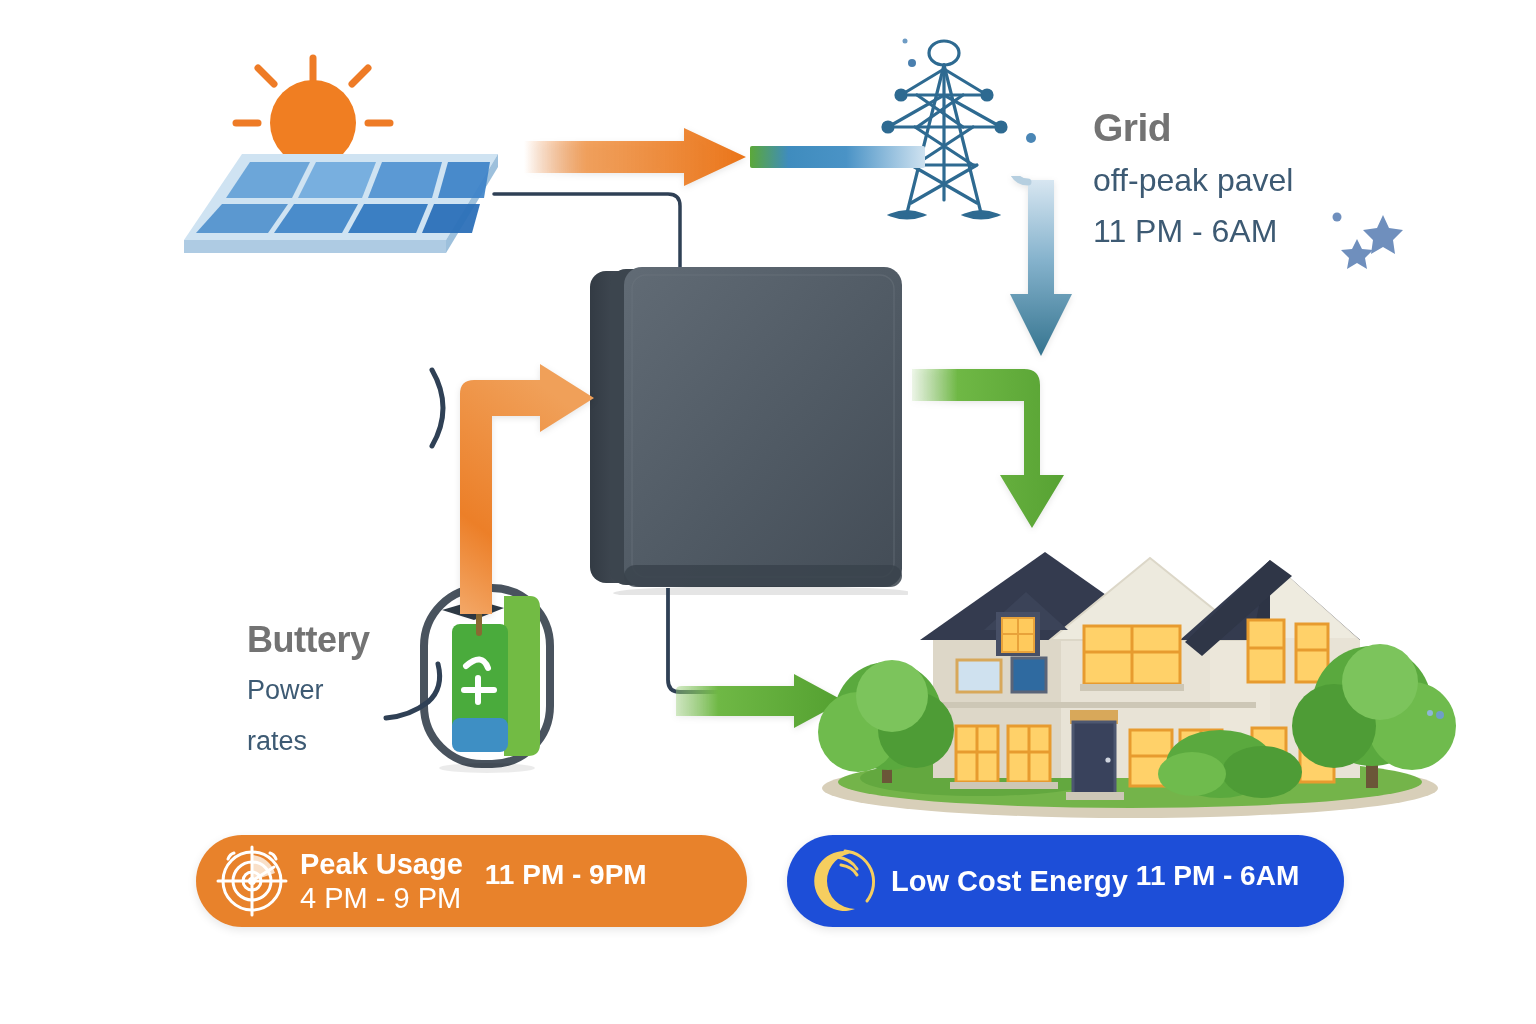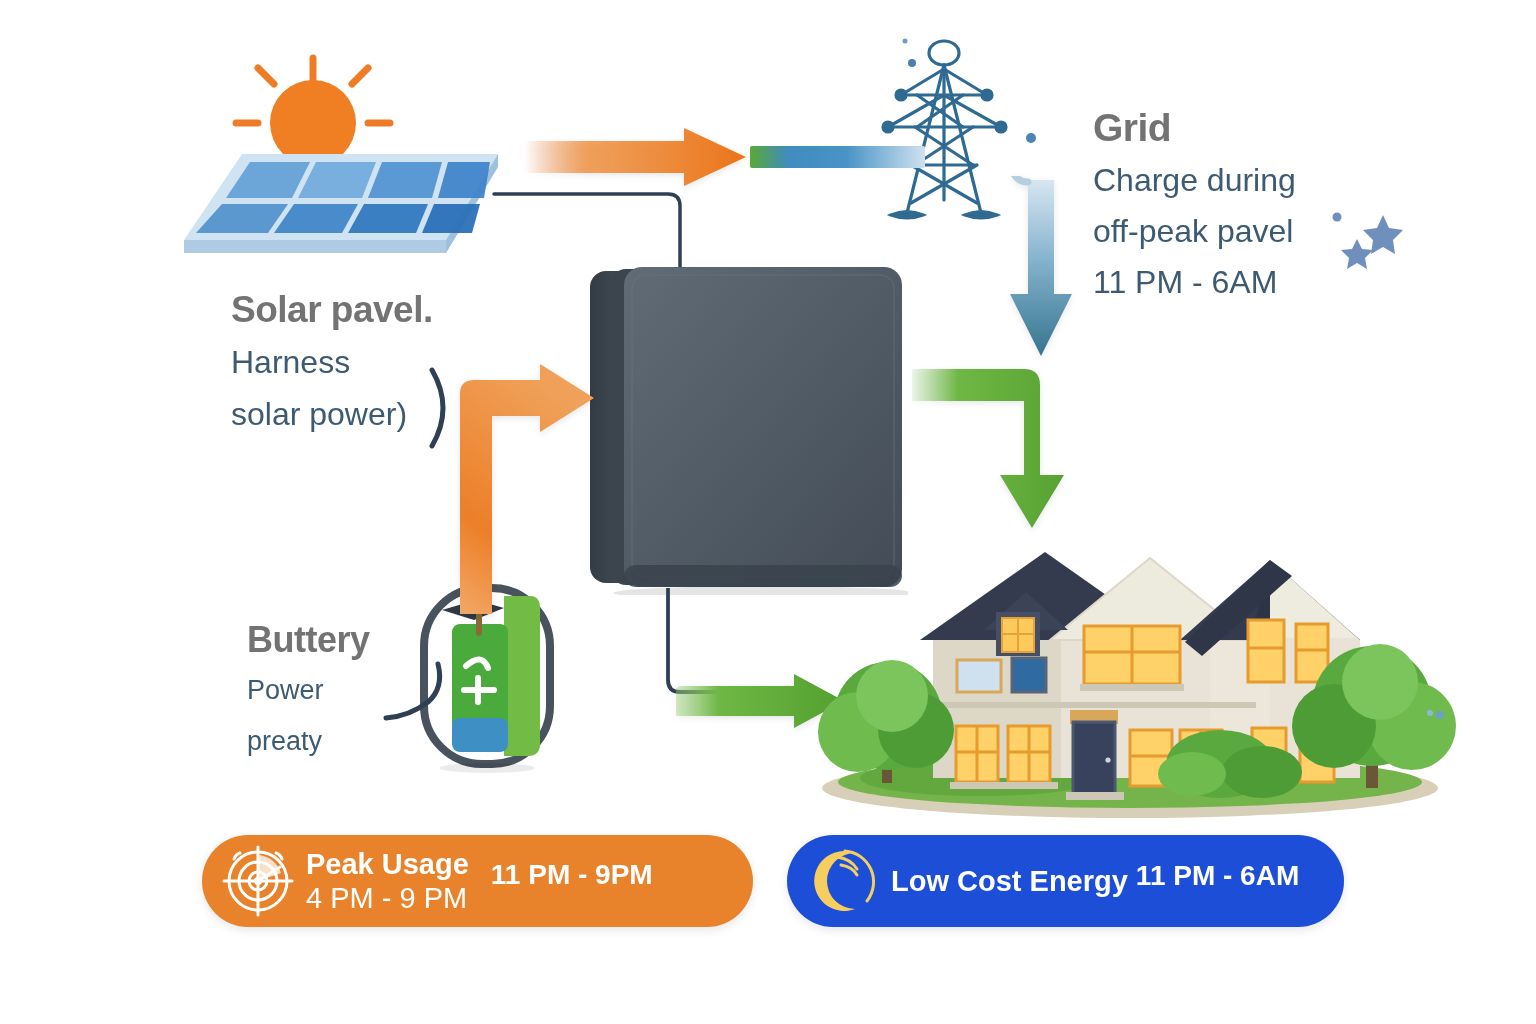--- a/index.html
+++ b/index.html
@@ -30,21 +30,21 @@
   #battery-label { left:247px; top:603px;margin-top:16px; }
   #battery-label .label-title { font-size:36px; line-height:42px; }
   #battery-label .label-sub { font-size:27px; line-height:44px; margin-top:7px; }
 
   
   .pill {
     height:92px; border-radius:46px; display:flex; align-items:center;
     color:#ffffff; padding-left:18px; padding-right:26px;
     box-shadow:0 3px 10px rgba(0,0,0,0.10);
   }
-  #pill-peak { left:202px; top:835px; width:551px; background:#E8822B; }
+  #pill-peak { left:196px; top:835px; width:551px; background:#E8822B; }
   #pill-low  { left:787px; top:835px; width:557px; background:#1d4ed8; }
   .pill-icon { width:76px; height:76px; flex:0 0 76px; margin-right:10px; }
   .pill-texts { display:flex; flex-direction:column; justify-content:center; }
   .pill-line1 { font-size:29px; font-weight:bold; line-height:33px; }
   .pill-line2 { font-size:29px; font-weight:normal; line-height:34px; }
   .pill-time {
     font-size:28px; font-weight:bold; margin-left:14px; white-space:nowrap;
     align-self:center; line-height:30px;
   }
   #pill-peak .pill-time { margin-top:-12px; margin-left:22px; }
@@ -82,25 +82,20 @@
           <polygon points="278,112 320,112 314,148 268,148" fill="#3d82c8" opacity="0.92"></polygon>
           <polygon points="52,154 118,154 98,183 26,183" fill="#4e8fcc" opacity="0.9"></polygon>
           <polygon points="124,154 188,154 172,183 104,183" fill="#3f84c8" opacity="0.92"></polygon>
           <polygon points="194,154 258,154 246,183 178,183" fill="#2f77c0" opacity="0.93"></polygon>
           <polygon points="264,154 310,154 302,183 252,183" fill="#2a6fb8" opacity="0.94"></polygon>
         </g>
       </g>
     </svg>
   </div>
 
-  <div id="solar-label" class="abs">
-    <div class="label-title">Solar pavel.</div>
-    <div class="label-sub">Harness</div>
-    <div class="label-sub">solar power)</div>
-  </div>
 
   <div class="abs" style="left:855px; top:25px; width:215px; height:235px;">
     <svg width="215" height="235" viewBox="0 0 215 235">
       <g stroke="#2E6A91" stroke-width="3.2" fill="none" stroke-linecap="round">
         <ellipse cx="89" cy="28" rx="15" ry="12"></ellipse>
         <line x1="89" y1="40" x2="89" y2="175"></line>
         <path d="M89 40 L52 188"></path>
         <path d="M89 40 L126 188"></path>
         <line x1="46" y1="70" x2="132" y2="70"></line>
         <line x1="33" y1="102" x2="146" y2="102"></line>
@@ -118,21 +113,20 @@
         <circle cx="146" cy="102" r="5" fill="#2E6A91"></circle>
       </g>
       <circle cx="57" cy="38" r="4" fill="#4a7fae"></circle>
       <circle cx="50" cy="16" r="2.5" fill="#6e9cc4"></circle>
       <circle cx="176" cy="113" r="5" fill="#4a86b5"></circle>
     </svg>
   </div>
 
   <div id="grid-label" class="abs">
     <div class="label-title">Grid</div>
-    <div class="label-sub">Charge during</div>
     <div class="label-sub">off-peak pavel</div>
     <div class="label-sub">11 PM - 6AM</div>
   </div>
 
   <div class="abs" style="left:1320px; top:195px; width:110px; height:80px;">
     <svg width="110" height="80" viewBox="0 0 110 80">
       <polygon points="63,20 69,33 83,35 73,45 75,59 63,52 51,59 53,45 43,35 57,33" fill="#6f8fbd"></polygon>
       <polygon points="37,44 42,54 53,55 45,63 47,74 37,68 27,74 29,63 21,55 32,54" fill="#6f8fbd"></polygon>
       <circle cx="17" cy="22" r="4.5" fill="#6f8fbd"></circle>
     </svg>
@@ -211,21 +205,21 @@
         <path d="M52 112 h30"></path>
         <path d="M66 100 v24"></path>
       </g>
       <ellipse cx="75" cy="190" rx="48" ry="5" fill="#000" opacity="0.08"></ellipse>
     </svg>
   </div>
 
   <div id="battery-label" class="abs">
     <div class="label-title">Buttery</div>
     <div class="label-sub">Power</div>
-    <div class="label-sub">preaty</div>
+    <div class="label-sub">rates</div>
   </div>
 
   <div class="abs" style="left:380px; top:660px; width:70px; height:80px;">
     <svg width="70" height="80" viewBox="0 0 70 80">
       <path d="M58 4 Q64 28 48 42 Q30 56 6 58" stroke="#2f4055" stroke-width="5" fill="none" stroke-linecap="round"></path>
     </svg>
   </div>
 
   <div class="abs" style="left:424px; top:366px; width:40px; height:84px;">
     <svg width="40" height="84" viewBox="0 0 40 84">

